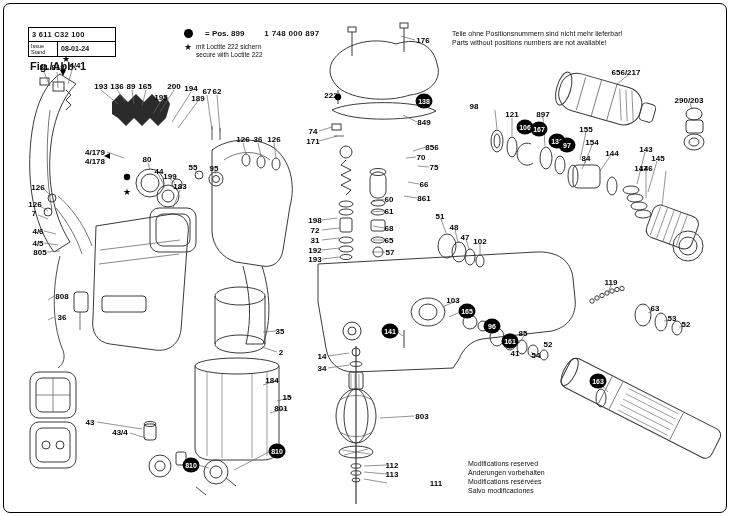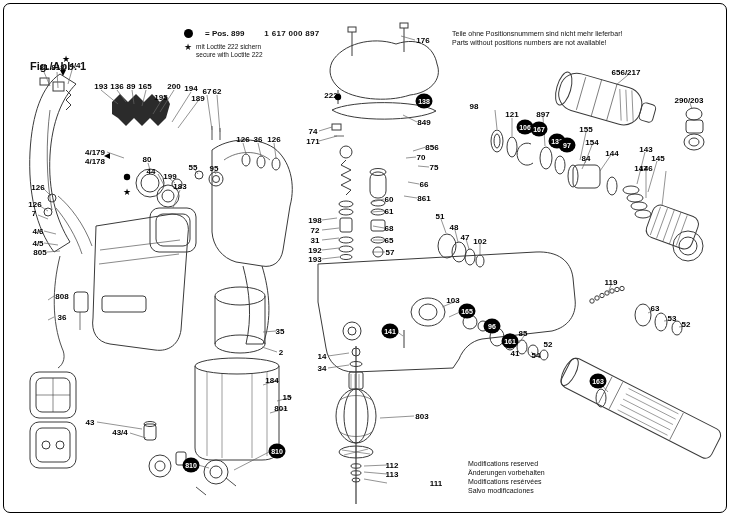--- a/index.html
+++ b/index.html
@@ -266,21 +266,21 @@
       <div class="plabel" style="left: 191px; top: 88px;">194</div>
       <div class="plabel" style="left: 198px; top: 98px;">189</div>
       <div class="plabel" style="left: 207px; top: 91px;">67</div>
       <div class="plabel" style="left: 217px; top: 91px;">62</div>
       <div class="plabel" style="left: 243px; top: 139px;">126</div>
       <div class="plabel" style="left: 258px; top: 139px;">36</div>
       <div class="plabel" style="left: 274px; top: 139px;">126</div>
       <div class="plabel" style="left: 95px; top: 152px;">4/179</div>
       <div class="plabel" style="left: 95px; top: 161px;">4/178</div>
       <div class="plabel" style="left: 147px; top: 159px;">80</div>
-      <div class="plabel" style="left: 151px; top: 171px; text-align: right;">44</div>
+      <div class="plabel" style="left: 159px; top: 171px; text-align: right;">44</div>
       <div class="plabel" style="left: 170px; top: 176px;">199</div>
       <div class="plabel" style="left: 180px; top: 186px;">183</div>
       <div class="plabel" style="left: 193px; top: 167px;">55</div>
       <div class="plabel" style="left: 214px; top: 168px;">95</div>
       <div class="plabel" style="left: 38px; top: 187px;">126</div>
       <div class="plabel" style="left: 35px; top: 204px;">126</div>
       <div class="plabel" style="left: 34px; top: 213px;">7</div>
       <div class="plabel" style="left: 38px; top: 231px;">4/6</div>
       <div class="plabel" style="left: 38px; top: 243px;">4/5</div>
       <div class="plabel" style="left: 40px; top: 252px;">805</div>
@@ -352,27 +352,37 @@
       <div class="plabel" style="left: 655px; top: 308px;">63</div>
       <div class="plabel" style="left: 672px; top: 318px;">53</div>
       <div class="plabel" style="left: 686px; top: 324px;">52</div>
       <div class="plabel circled" style="left: 598px; top: 381px;">163</div>
       <div class="plabel" style="left: 422px; top: 416px;">803</div>
       <div class="plabel" style="left: 392px; top: 465px;">112</div>
       <div class="plabel" style="left: 392px; top: 474px;">113</div>
       <div class="plabel" style="left: 392px; top: 483px; margin-left: 44px;">111</div>
     </div>
 
+  <div class="title-block">
+    <div class="title-code">3 611 C32 100</div>
+    <div class="title-row2">
+      <div class="issue-cell">
+        <div>Issue</div>
+        <div>Stand</div>
+      </div>
+      <div class="date-cell">08-01-24</div>
+    </div>
+  </div>
   <div class="fig-label">Fig./Abb. 1</div>
 
   <div class="legend">
     <div class="legend-row1">
       <span class="legend-dot"></span>
       <span class="legend-pos">= Pos. 899</span>
-      <span class="legend-num">1 617 000 897</span>
+      <span class="legend-num">1 748 000 897</span>
     </div>
     <div class="legend-row2">
       <span class="legend-star">★</span>
       <span>
         <div>mit Loctite 222 sichern</div>
         <div>secure with Loctite 222</div>
       </span>
     </div>
   </div>
 

